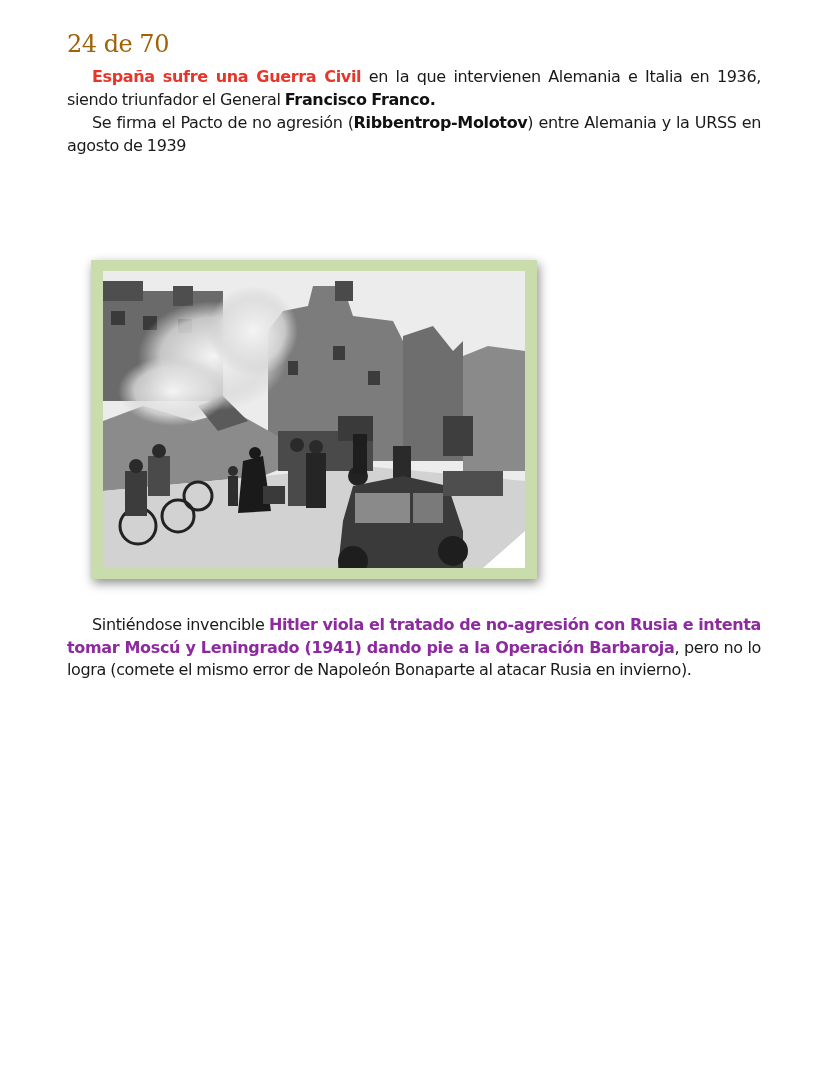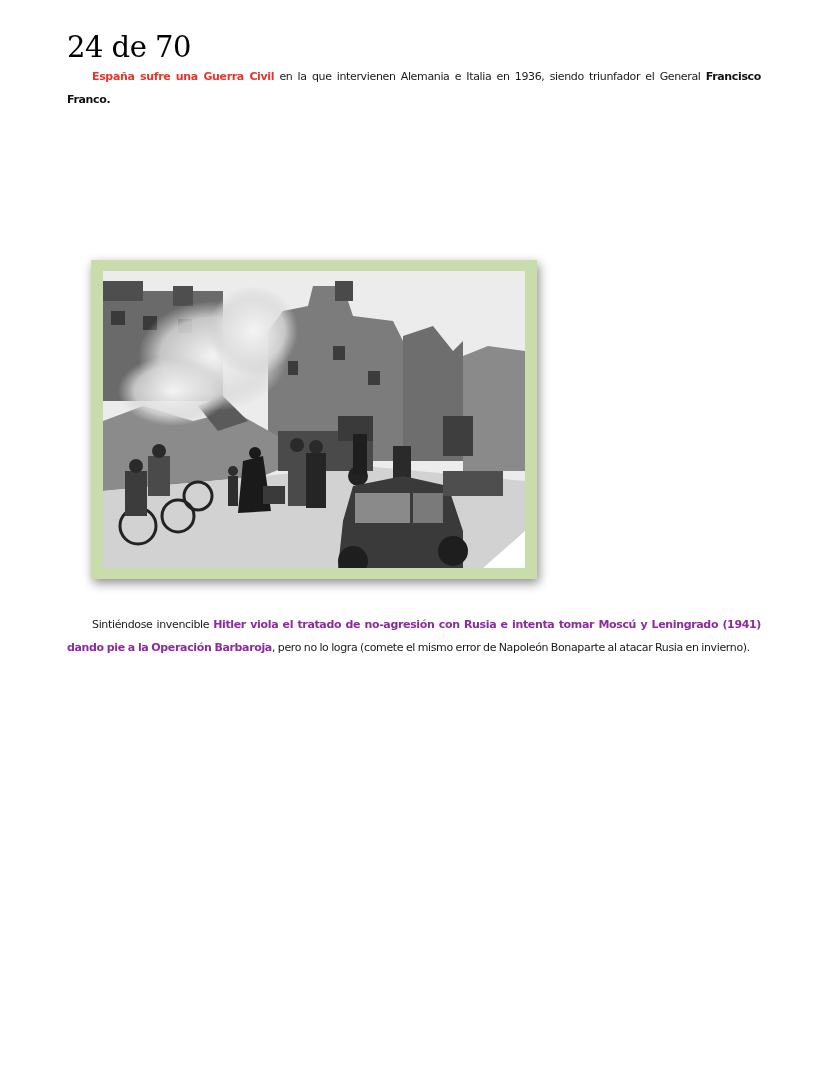--- a/index.html
+++ b/index.html
@@ -2,26 +2,26 @@
 <html><head>
   <meta charset="utf-8">
   <style>
     html, body { margin: 0; padding: 0; background: #ffffff; }
     body {
       width: 828px; height: 1071px; position: relative; overflow: hidden;
       font-family: "DejaVu Sans", sans-serif; color: #1a1a1a;
     }
     .page-number {
       position: absolute; left: 67px; top: 30px;
-      font-family: "DejaVu Serif", serif; font-size: 29px; color: #000000;
+      font-family: "DejaVu Serif", serif; font-size: 24px; color: #a16207;
       letter-spacing: -0.5px;
     }
     .block {
       position: absolute; left: 67px; width: 694px;
-      font-size: 11px; line-height: 22.5px; text-align: justify;
+      font-size: 16px; line-height: 22.5px; text-align: justify;
       letter-spacing: -0.35px; word-spacing: -0.5px;
     }
     .block p { margin: 0 0 1px 0; text-indent: 25px; }
     .b { font-weight: bold; color: #111; }
     .red { font-weight: bold; color: #e8352a; }
     .purple { font-weight: bold; color: #8e2aa0; }
     #block1 { top: 66px; }
     #block2 { top: 614px; }
     .figure {
       position: absolute; left: 91px; top: 260px; width: 446px; height: 319px;
@@ -34,20 +34,21 @@
     }
     .photo svg { display: block; }
   </style>
 </head>
 <body>
 
 <div class="page-number">24 de 70</div>
 
 <div class="block" id="block1">
   <p><span class="red">España sufre una Guerra Civil</span><span> en la que intervienen Alemania e Italia en 1936, siendo triunfador el General </span><span class="b">Francisco Franco.</span></p>
+  <p><span>Se firma el Pacto de no agresión (</span><span class="b">Ribbentrop-Molotov</span><span>) entre Alemania y la URSS en agosto de 1939</span></p>
 </div>
 
 <div class="figure">
   <div class="photo">
     <svg width="422" height="297" viewBox="0 0 422 297" xmlns="http://www.w3.org/2000/svg">
       <defs>
         <radialGradient id="smoke" cx="50%" cy="50%" r="50%">
           <stop offset="0%" stop-color="#f4f4f4"></stop>
           <stop offset="70%" stop-color="#dcdcdc" stop-opacity="0.8"></stop>
           <stop offset="100%" stop-color="#cfcfcf" stop-opacity="0"></stop>

